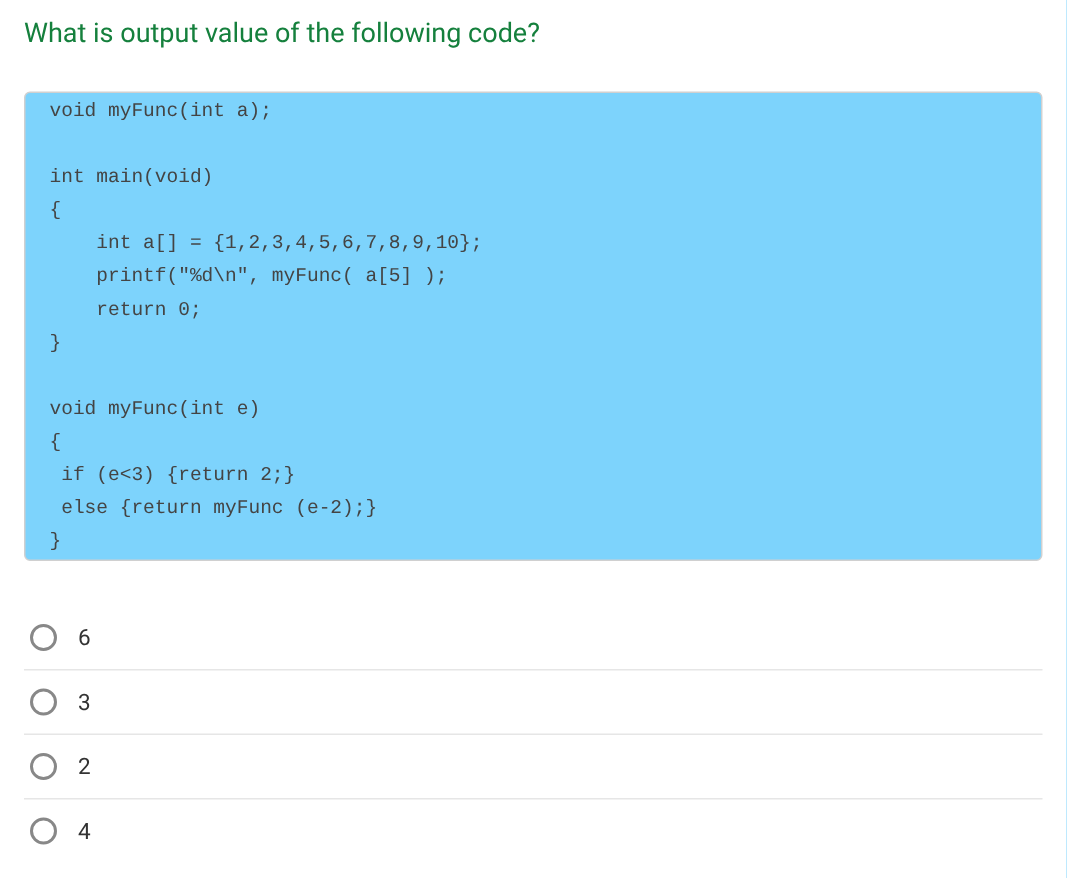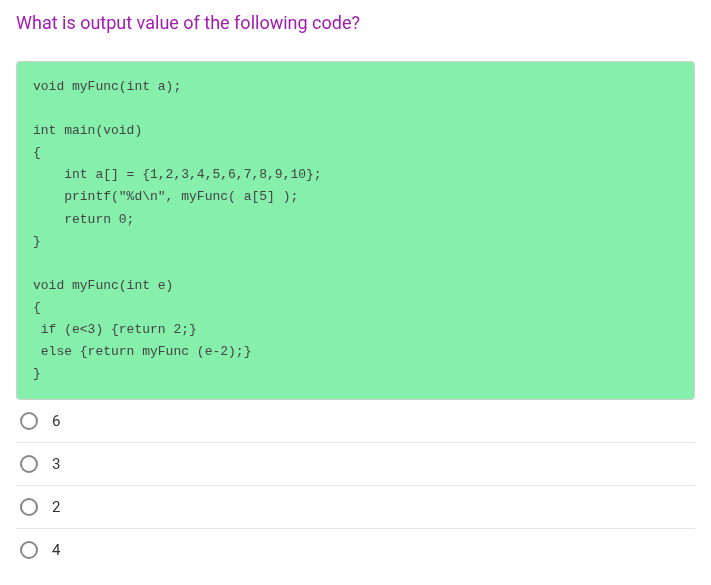--- a/index.html
+++ b/index.html
@@ -10,33 +10,34 @@
     background: #fff;
     color: #2d2d2d;
     width: 711px;
   }
   .container {
     padding: 12px 16px 16px 16px;
   }
   .question-title {
     font-size: 18px;
     font-weight: 400;
-    color: #a21caf;
+    color: #15803d;
     margin: 0 0 28px 0;
   }
   .code-block {
     border: 1px solid #d0d0d0;
     border-radius: 4px;
-    background: #86efac;
-    padding: 14px 16px;
+    background: #7dd3fc;
+    padding: 1px 16px;
     font-family: "Consolas", "Monaco", "Courier New", monospace;
     font-size: 13px;
     line-height: 1.7;
     color: #444;
     white-space: pre;
+    margin-bottom: 30px;
   }
   .options {
     display: flex;
     flex-direction: column;
     gap: 0;
   }
   .option {
     display: flex;
     align-items: center;
     padding: 12px 4px;

